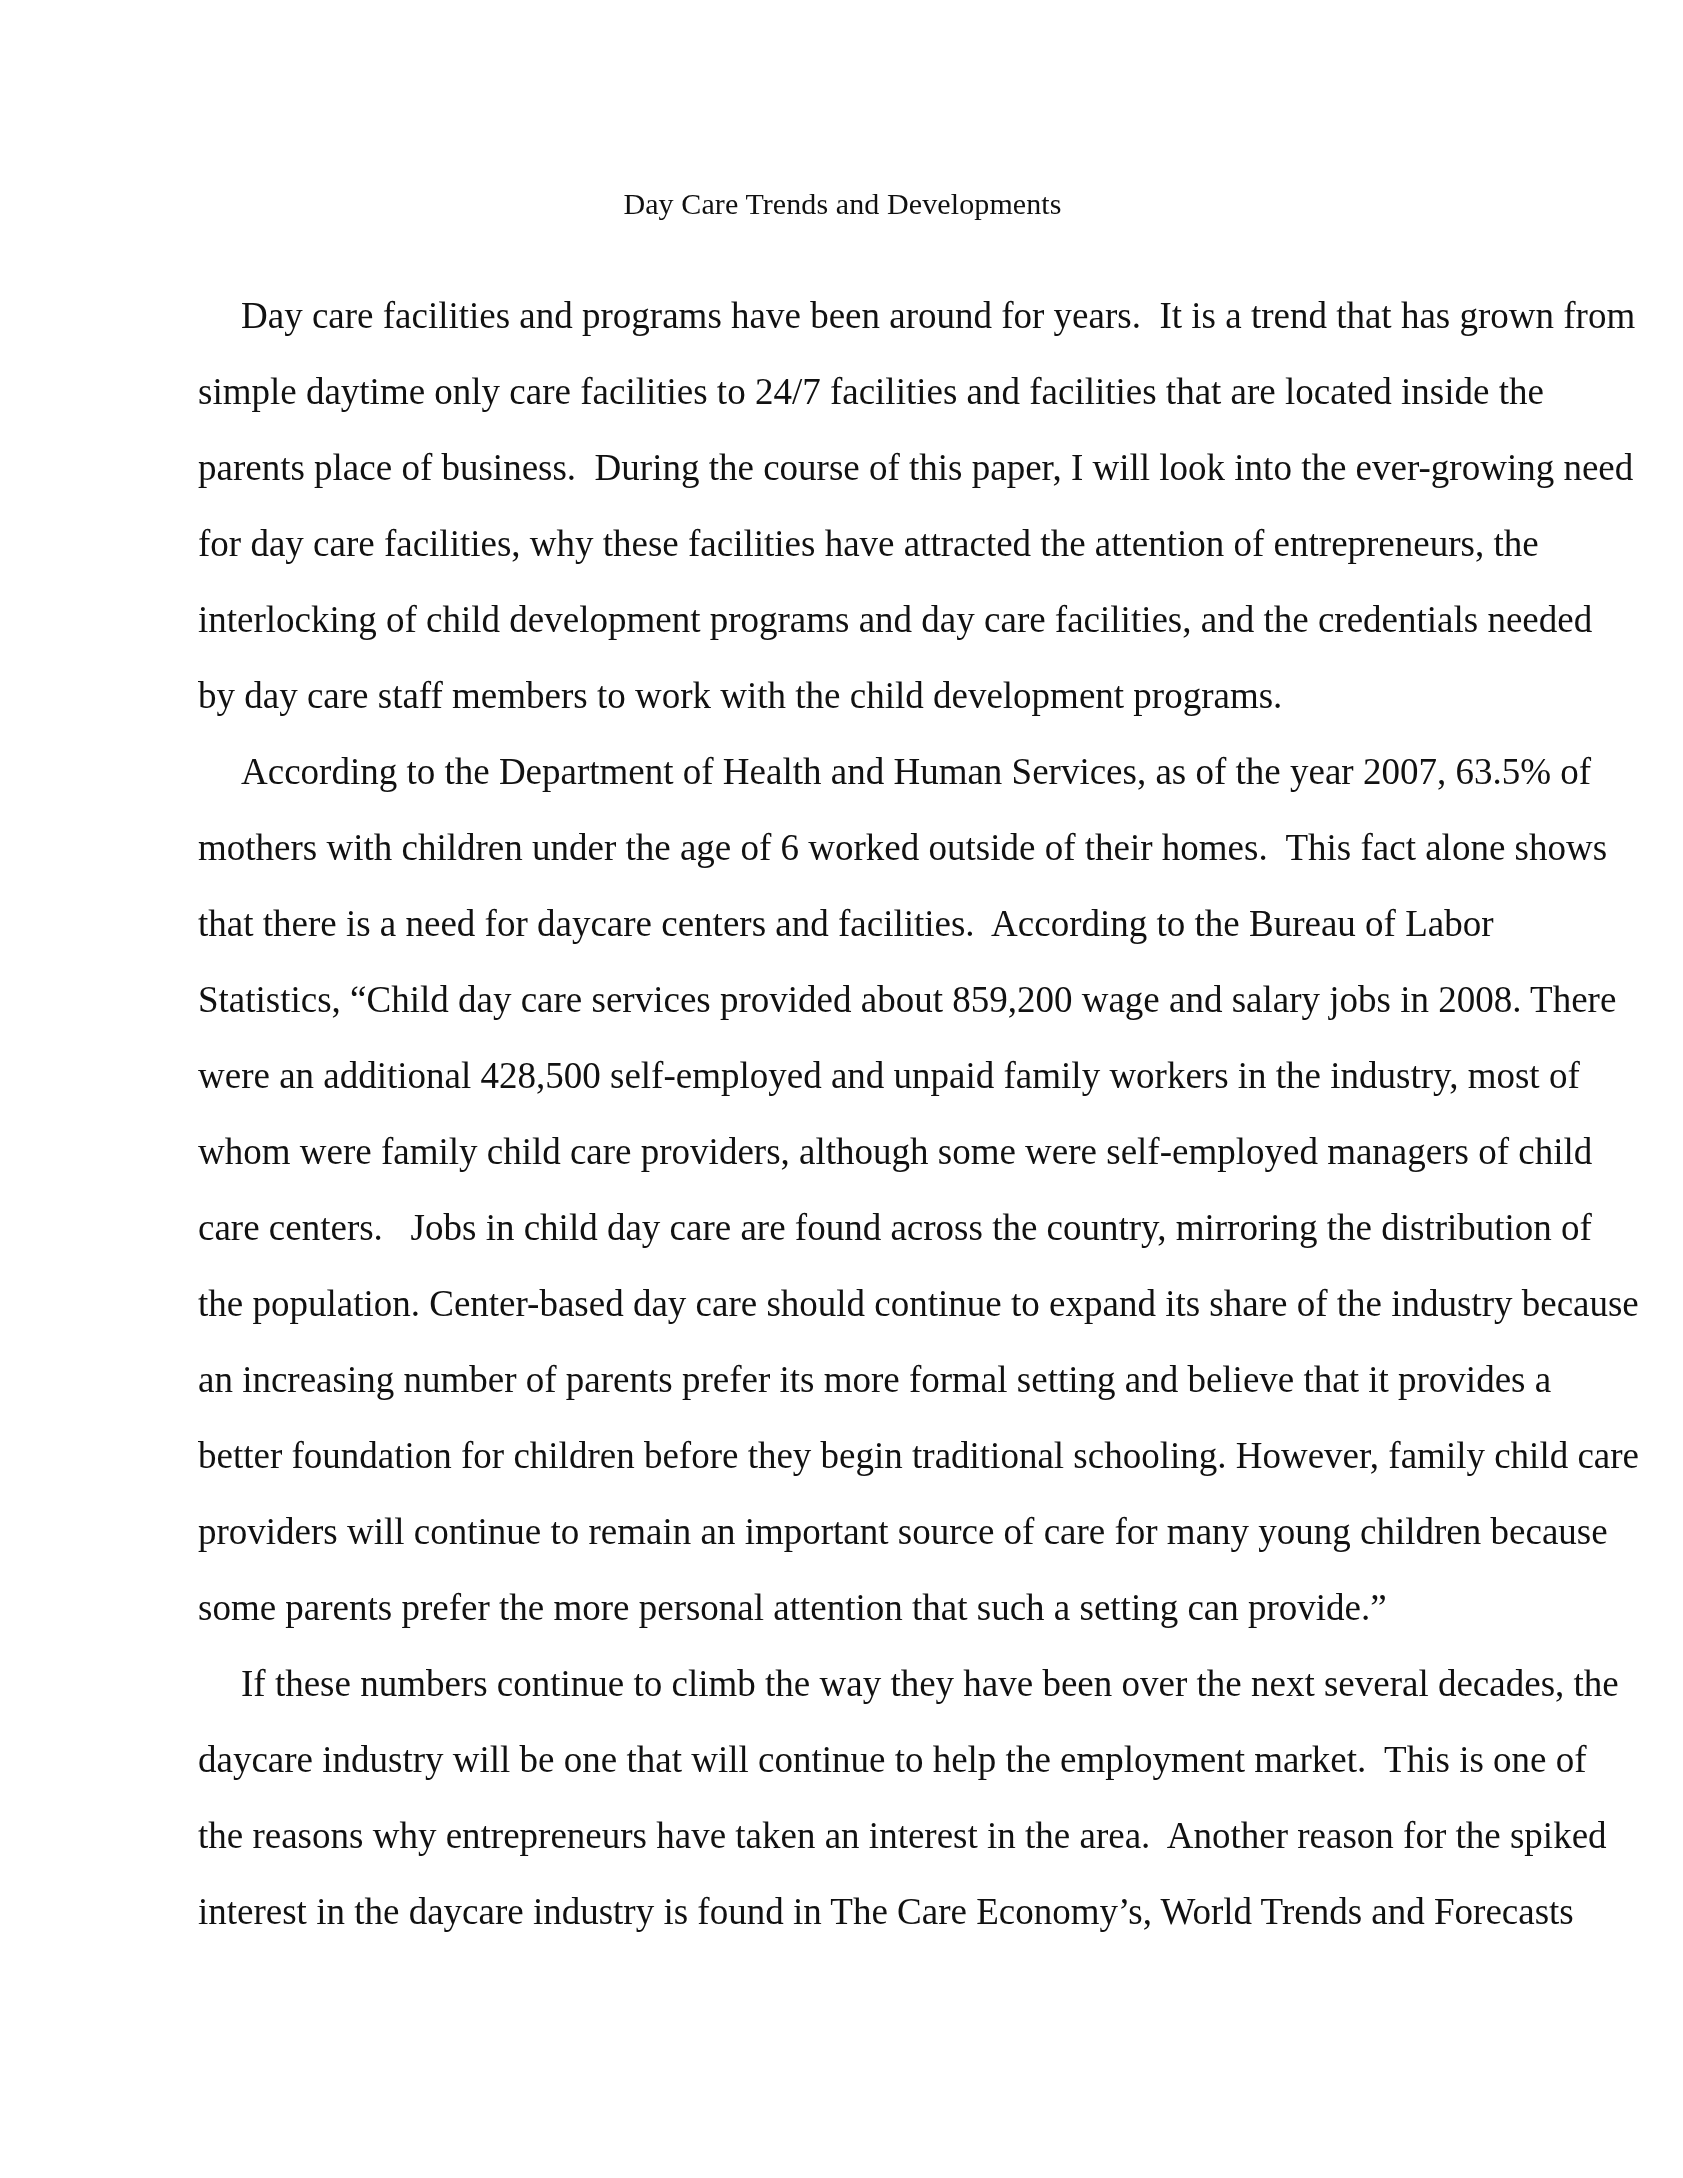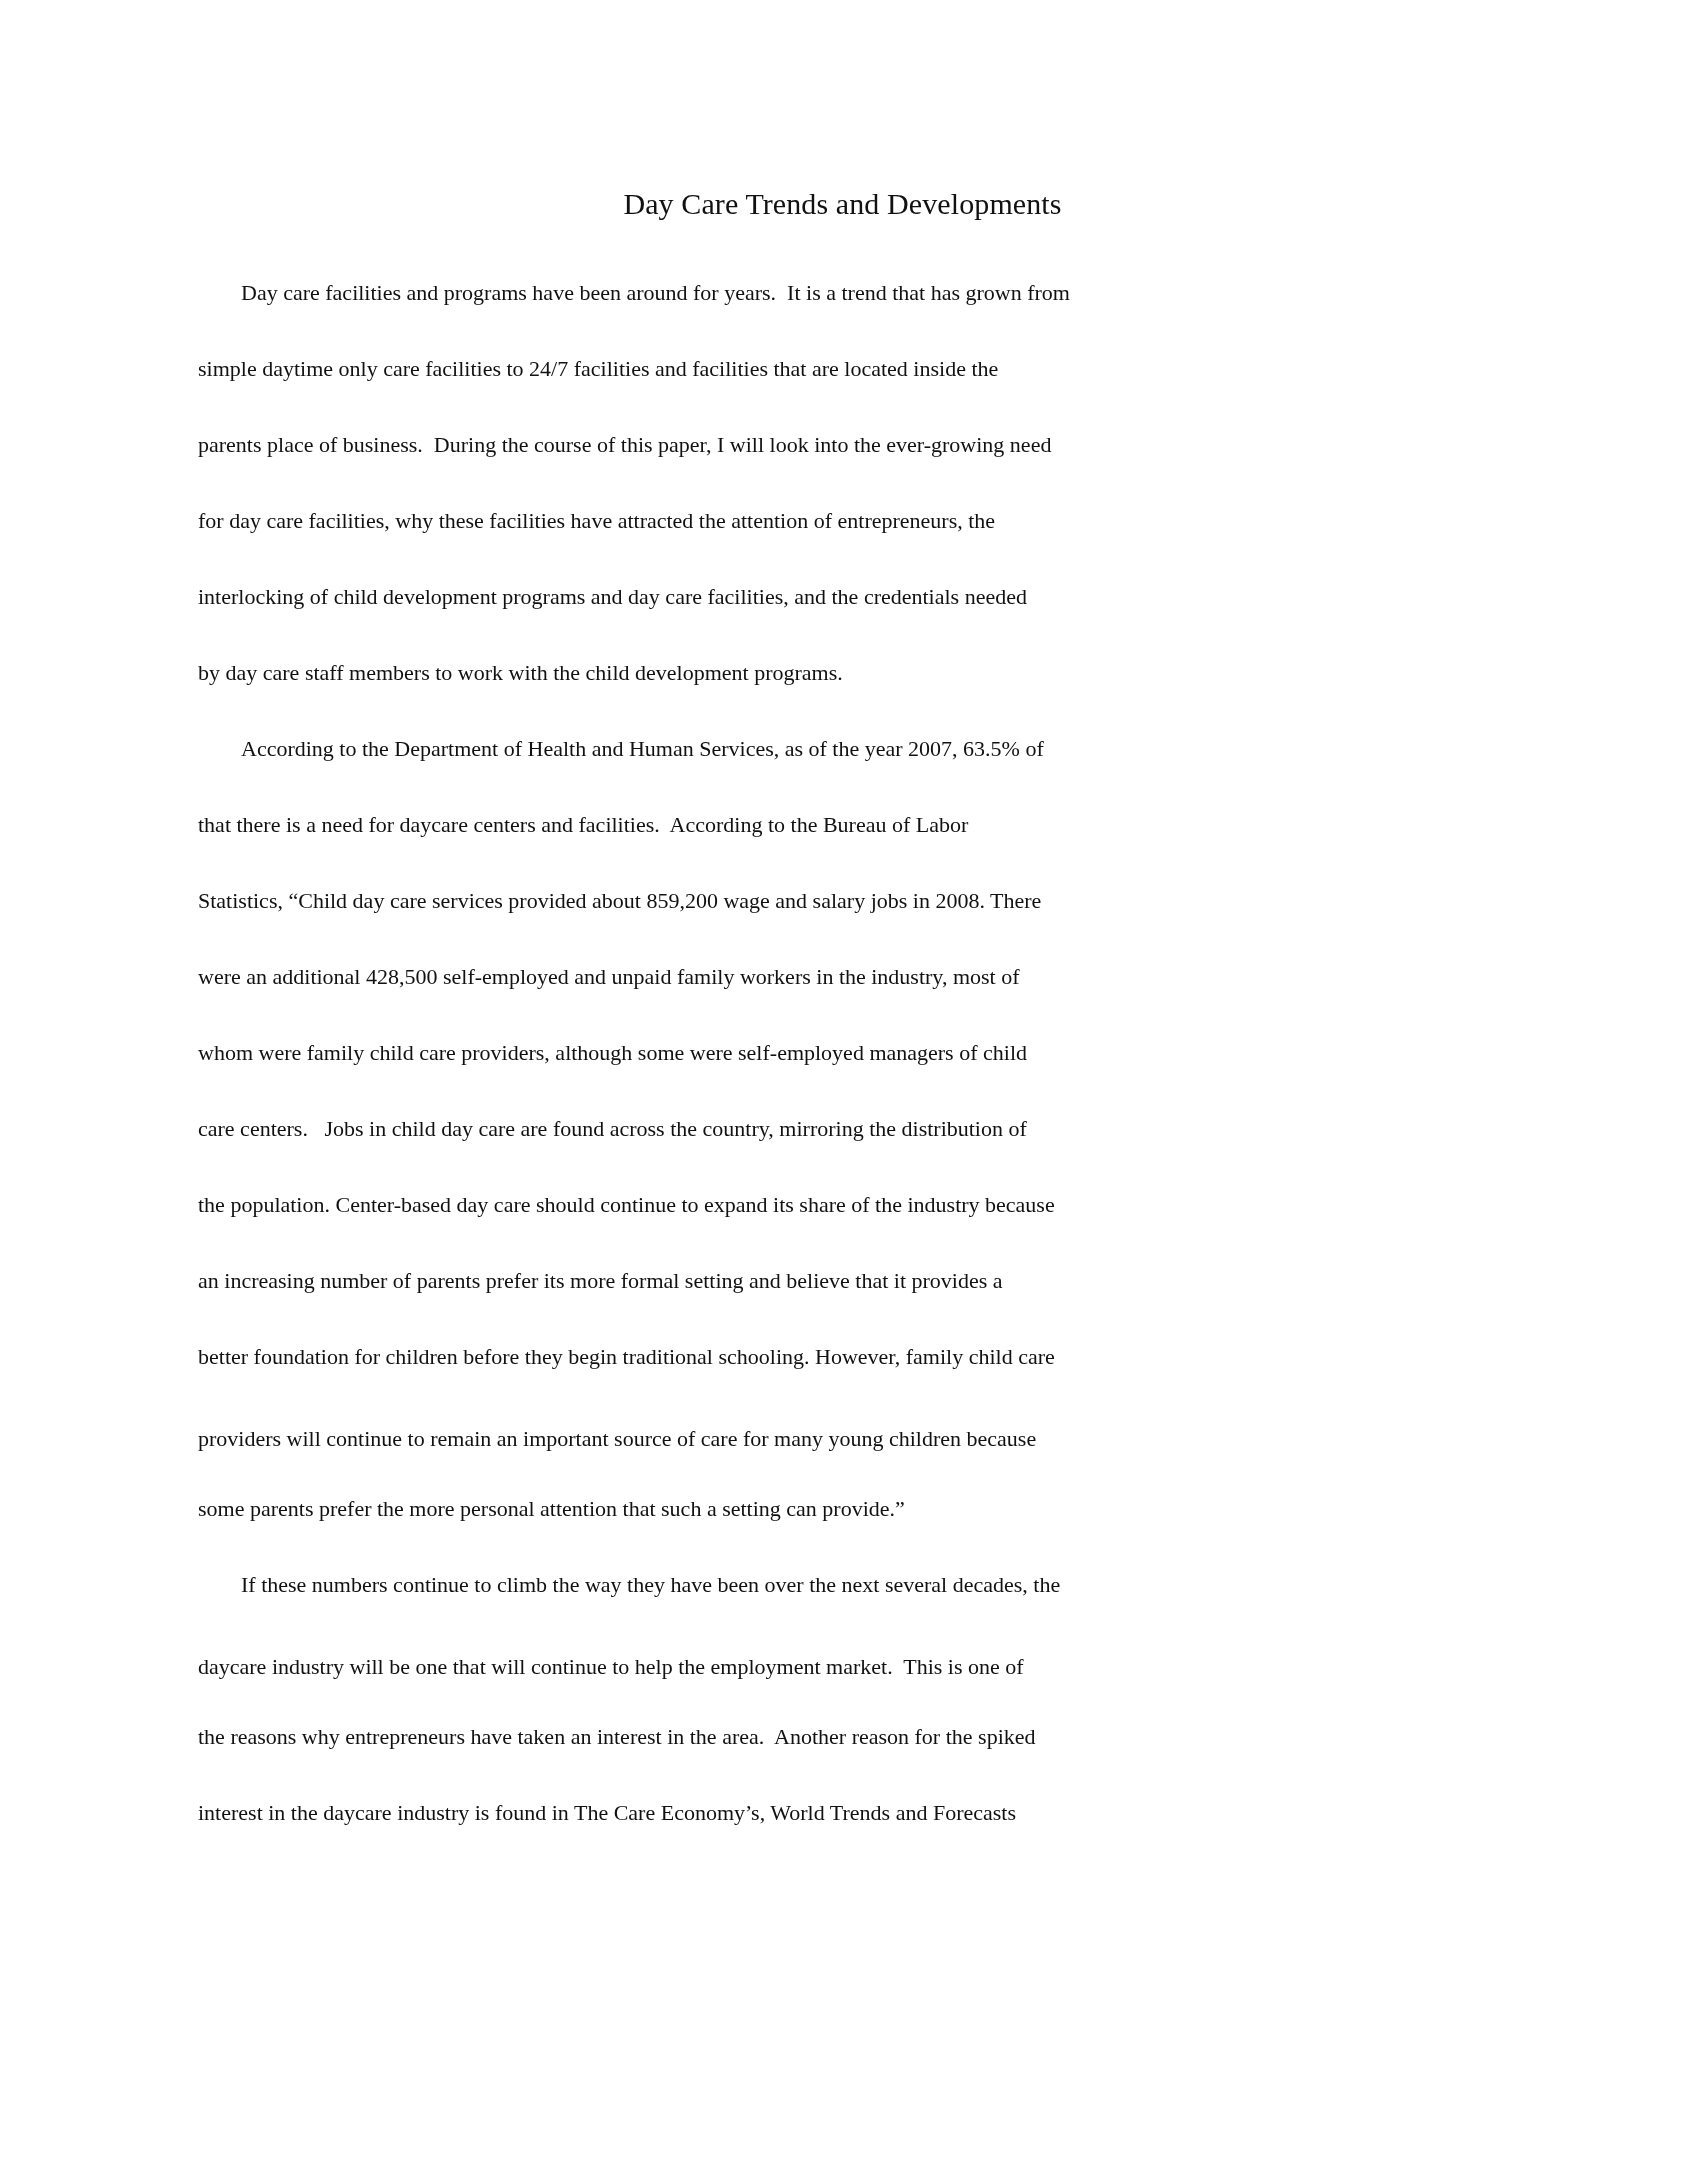--- a/index.html
+++ b/index.html
@@ -24,26 +24,26 @@
     .title {
       text-align: center;
       font-size: 30px;
       line-height: 50px;
       height: 50px;
       margin: 0 0 26px 0;
       font-weight: normal;
       letter-spacing: 0.1px;
     }
     .body-line {
-      font-size: 22px;
+      font-size: 37px;
       line-height: 30px;
       height: 76px;
       white-space: nowrap;
       display: flex;
-      align-items: center;
+      align-items: flex-end;
       padding-top: 0;
       box-sizing: border-box;
     }
     .body-line.indent {
       padding-left: 43px;
     }
     .body-line span {
       display: inline-block;
     }
   </style>
@@ -70,20 +70,23 @@
         <span style="white-space: pre;">interlocking of child development programs and day care facilities, and the credentials needed</span>
       </div>
     <div class="body-line">
         <span style="white-space: pre;">by day care staff members to work with the child development programs.</span>
       </div>
   </div>
 
   <div>
     <div class="body-line indent">
         <span style="white-space: pre;">According to the Department of Health and Human Services, as of the year 2007, 63.5% of</span>
+      </div>
+    <div class="body-line">
+        <span style="white-space: pre;">mothers with children under the age of 6 worked outside of their homes.  This fact alone shows</span>
       </div>
     <div class="body-line">
         <span style="white-space: pre;">that there is a need for daycare centers and facilities.  According to the Bureau of Labor</span>
       </div>
     <div class="body-line">
         <span style="white-space: pre;">Statistics, “Child day care services provided about 859,200 wage and salary jobs in 2008. There</span>
       </div>
     <div class="body-line">
         <span style="white-space: pre;">were an additional 428,500 self-employed and unpaid family workers in the industry, most of</span>
       </div>

